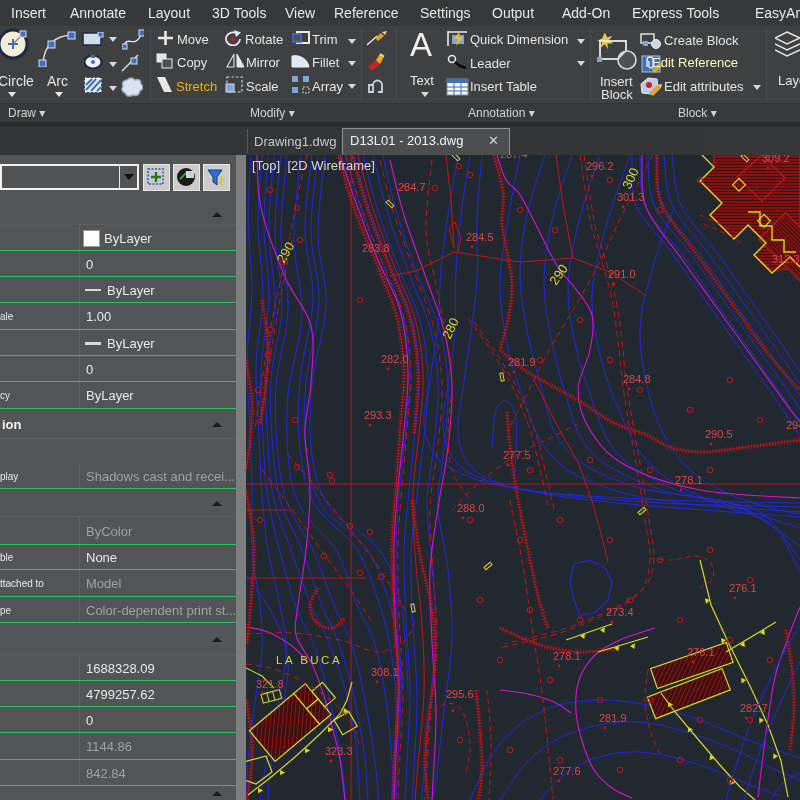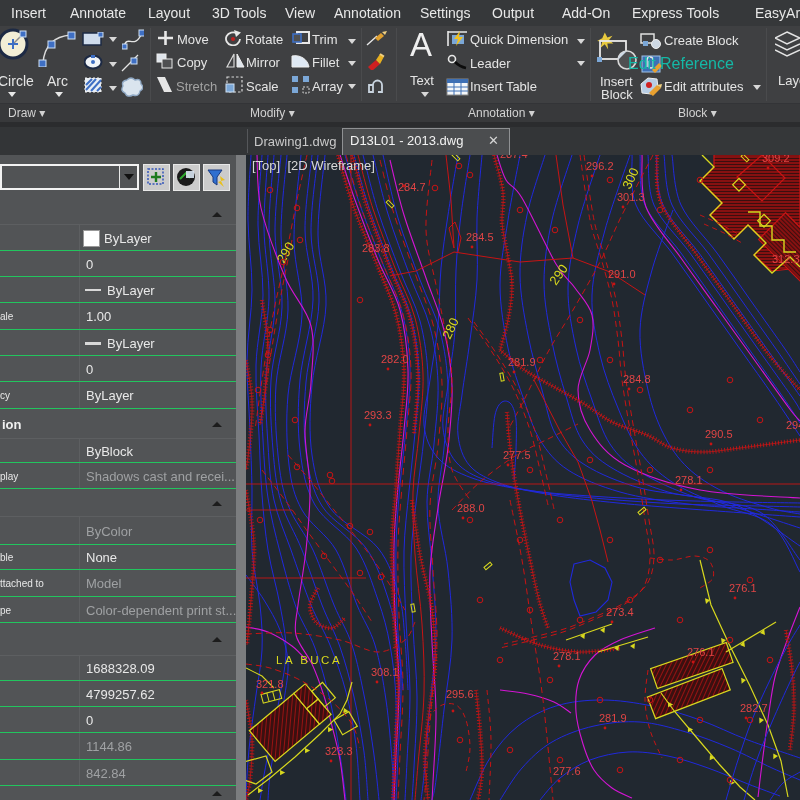--- a/index.html
+++ b/index.html
@@ -23,21 +23,21 @@
 .hdr{position:absolute;left:0;width:236px;border-bottom:1px solid #5d5f61}
 .hdr .t{position:absolute;left:2px;top:50%;transform:translateY(-50%);font-size:13px;font-weight:bold;color:#f0f0f0}
 .tri{position:absolute;right:14px;top:50%;margin-top:-2px;width:0;height:0;border-left:5px solid transparent;border-right:5px solid transparent;border-bottom:5px solid #1c1c1c}
 </style></head><body>
 <div id="menubar">
 <span style="left:11px">Insert</span>
     <span style="left:70px">Annotate</span>
     <span style="left:148px">Layout</span>
 <span style="left:212px">3D&nbsp;Tools</span>
     <span style="left:285px">View</span>
-    <span style="left:334px">Annotation</span>
+    <span style="left:334px">Reference</span>
 <span style="left:420px">Settings</span>
     <span style="left:492px">Output</span>
     <span style="left:562px">Add-On</span>
 <span style="left:632px">Express&nbsp;Tools</span>
     <span style="left:755px">EasyArch3D</span>
 </div>
 <div id="ribbon">
 <svg class="abs" style="left:0px;top:2px" width="34" height="34">
 <circle cx="13" cy="16" r="14" fill="#f2eed6" stroke="#1d2a44" stroke-width="3"></circle>
 <line x1="13" y1="16" x2="23" y2="6" stroke="#8a8a8a" stroke-width="1.4"></line>
@@ -109,21 +109,21 @@
     </svg>
 <span class="rt" style="left:246px;top:29px;font-size:13px;color:#e4e4e4">Mirror</span>
 <svg class="abs" style="left:291px;top:26px" width="19" height="16">
       <path d="M1,15 L1,4 A14,13 0 0,1 18,15 z" fill="#dfe9f4" stroke="#eee"></path>
     </svg>
 <span class="rt" style="left:312px;top:29px;font-size:13px;color:#e4e4e4">Fillet</span>
 <div class="abs" style="left:348px;top:35px;width:0;height:0;border-left:4px solid transparent;border-right:4px solid transparent;border-top:5px solid #d8d8d8"></div>
 <svg class="abs" style="left:156px;top:50px" width="17" height="17">
       <path d="M1,1 h8 l7,15 h-8 z" fill="#e6e6e6"></path>
     </svg>
-<span class="rt" style="left:176px;top:53px;font-size:13px;color:#a3a3a3">Stretch</span>
+<span class="rt" style="left:176px;top:53px;font-size:13px;color:#eab308">Stretch</span>
 <svg class="abs" style="left:225px;top:50px" width="19" height="18">
       <rect x="2" y="1" width="15" height="15" fill="none" stroke="#d8d8d8" stroke-dasharray="2.5 2" stroke-width="1.2"></rect>
       <rect x="1" y="8" width="8" height="8" fill="#7ba7d7" stroke="#cfe0f2"></rect>
     </svg>
 <span class="rt" style="left:246px;top:53px;font-size:13px;color:#e4e4e4">Scale</span>
 <svg class="abs" style="left:291px;top:49px" width="19" height="19">
       <rect x="1" y="1" width="6" height="6" fill="#7ba7d7"></rect>
       <rect x="12" y="1" width="6" height="6" fill="#7ba7d7"></rect>
       <rect x="1" y="12" width="6" height="6" fill="#7ba7d7"></rect>
       <rect x="12" y="12" width="6" height="6" fill="none" stroke="#d8d8d8" stroke-dasharray="2 1.5"></rect>
@@ -178,21 +178,21 @@
       <rect x="1" y="2" width="13" height="9" fill="none" stroke="#e0e0e0" stroke-width="1.5"></rect>
       <circle cx="16" cy="12" r="4.5" fill="#cdd8e4" stroke="#eee"></circle>
       <rect x="3" y="9" width="5" height="5" fill="#7ba7d7"></rect>
     </svg>
 <span class="rt" style="left:664px;top:7px;font-size:13px;color:#e4e4e4">Create Block</span>
 <svg class="abs" style="left:641px;top:28px" width="21" height="19">
       <rect x="1" y="2" width="18" height="16" fill="#3e70b5" stroke="#9fc1e8"></rect>
       <path d="M6,13 v-7 a3,3 0 0,1 6,0 v6 a1.8,1.8 0 0,1 -4,0 v-5" fill="none" stroke="#e8e8e8" stroke-width="1.4"></path>
       <path d="M11,16 l7,-7 3,3 -7,7 z" fill="#e8a030"></path>
     </svg>
-<span class="rt" style="left:628px;top:29px;font-size:16px;color:#14b8a6">Edit Reference</span>
+<span class="rt" style="left:652px;top:29px;font-size:13px;color:#fef9c3">Edit Reference</span>
 <svg class="abs" style="left:639px;top:50px" width="24" height="21">
       <path d="M2,8 l7,-6 9,1 1,9 -7,6 -9,-1 z" fill="#b8cde4" stroke="#eee"></path>
       <circle cx="10" cy="9" r="3" fill="#d02020"></circle>
       <path d="M10,17 l8,-8 4,3 -8,8 z" fill="#e8a030"></path>
       <path d="M18,9 l4,3 1,-4 z" fill="#f0d080"></path>
     </svg>
 <span class="rt" style="left:664px;top:53px;font-size:13px;color:#e4e4e4">Edit attributes</span>
 <div class="abs" style="left:753px;top:59px;width:0;height:0;border-left:4px solid transparent;border-right:4px solid transparent;border-top:5px solid #d8d8d8"></div>
 <svg class="abs" style="left:775px;top:4px" width="25" height="36">
       <path d="M12,2 l13,6 -13,6 -12,-6 z M0,14 l12,6 13,-6 M0,20 l12,6 13,-6" fill="none" stroke="#e4e4e4" stroke-width="1.5"></path>
@@ -270,24 +270,20 @@
       <span class="val">0</span>
     </div>
 <div class="cell" style="top:227px;height:27px">
       <div class="vline"></div>
       <span class="lab">cy</span>
       <span class="val">ByLayer</span>
     </div>
 <div class="hdr" style="top:254px;height:30px">
       <span class="t">ion</span>
       <span class="tri"></span>
-    </div>
-<div class="cell" style="top:284px;height:24px">
-      <div class="vline"></div>
-      <span class="val">ByBlock</span>
     </div>
 <div class="cell" style="top:308px;height:26px">
       <div class="vline"></div>
       <span class="lab">play</span>
       <span class="val gray">Shadows cast and recei...</span>
     </div>
 <div class="hdr" style="top:334px;height:28px">
       <span class="tri"></span>
     </div>
 <div class="cell" style="top:362px;height:28px">

